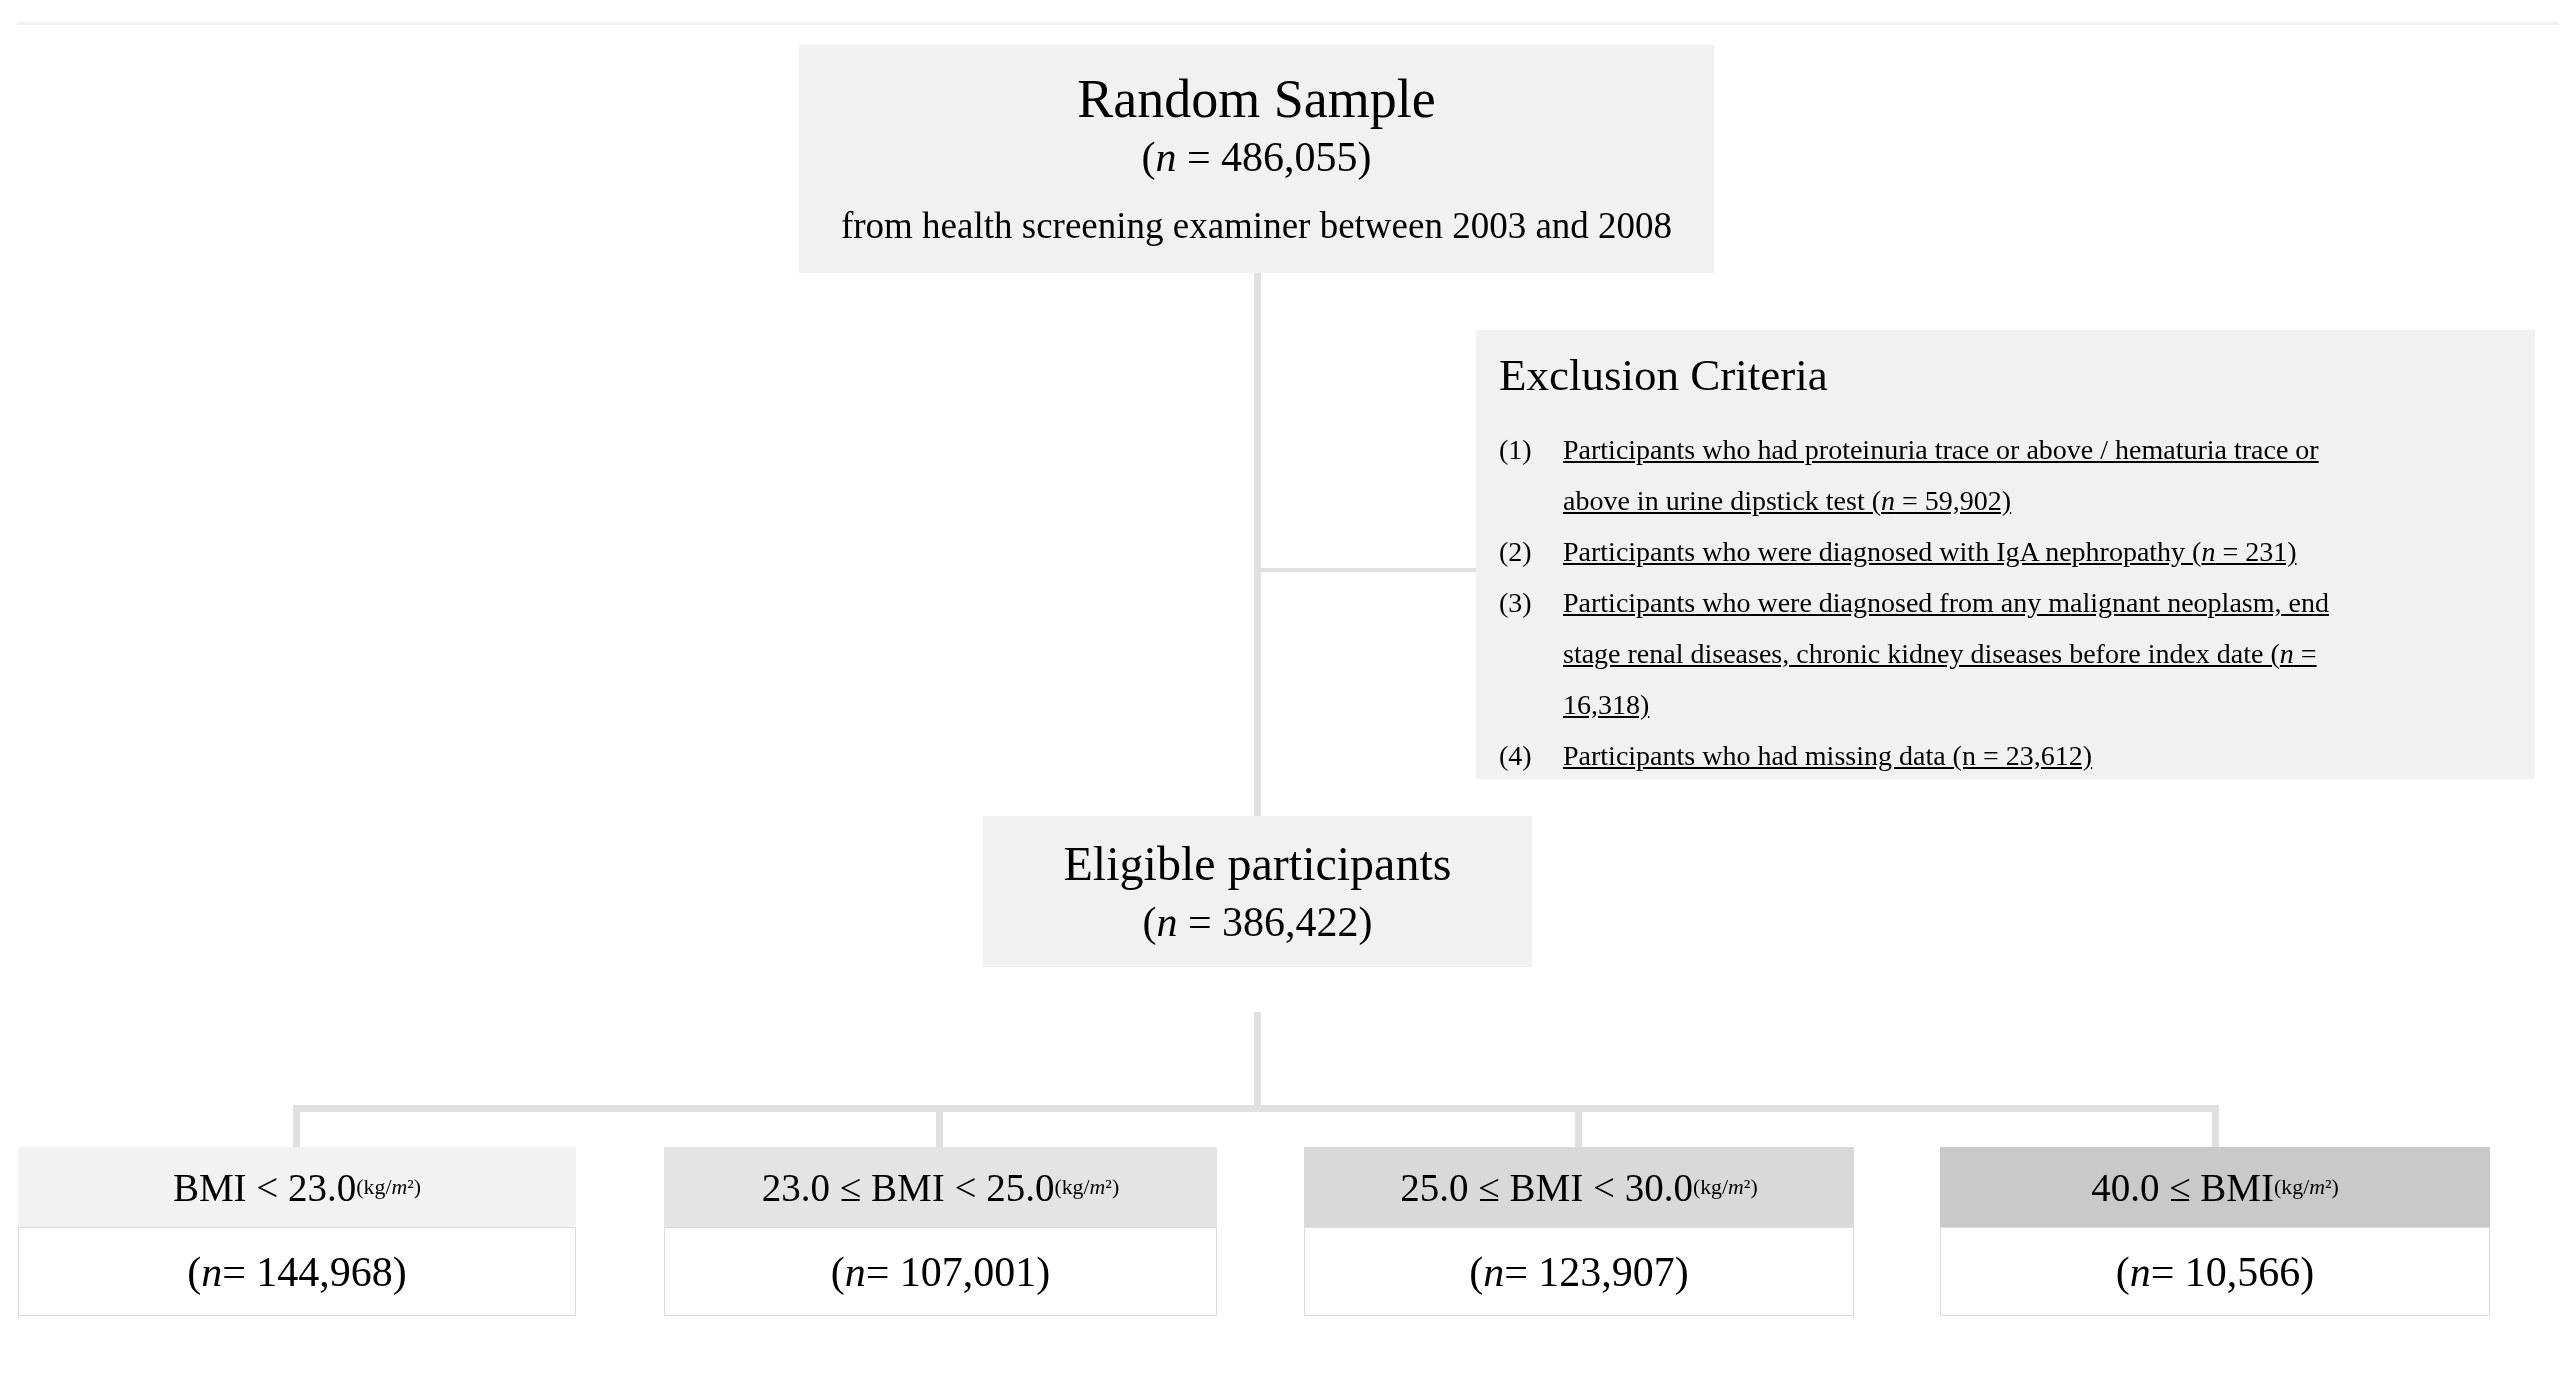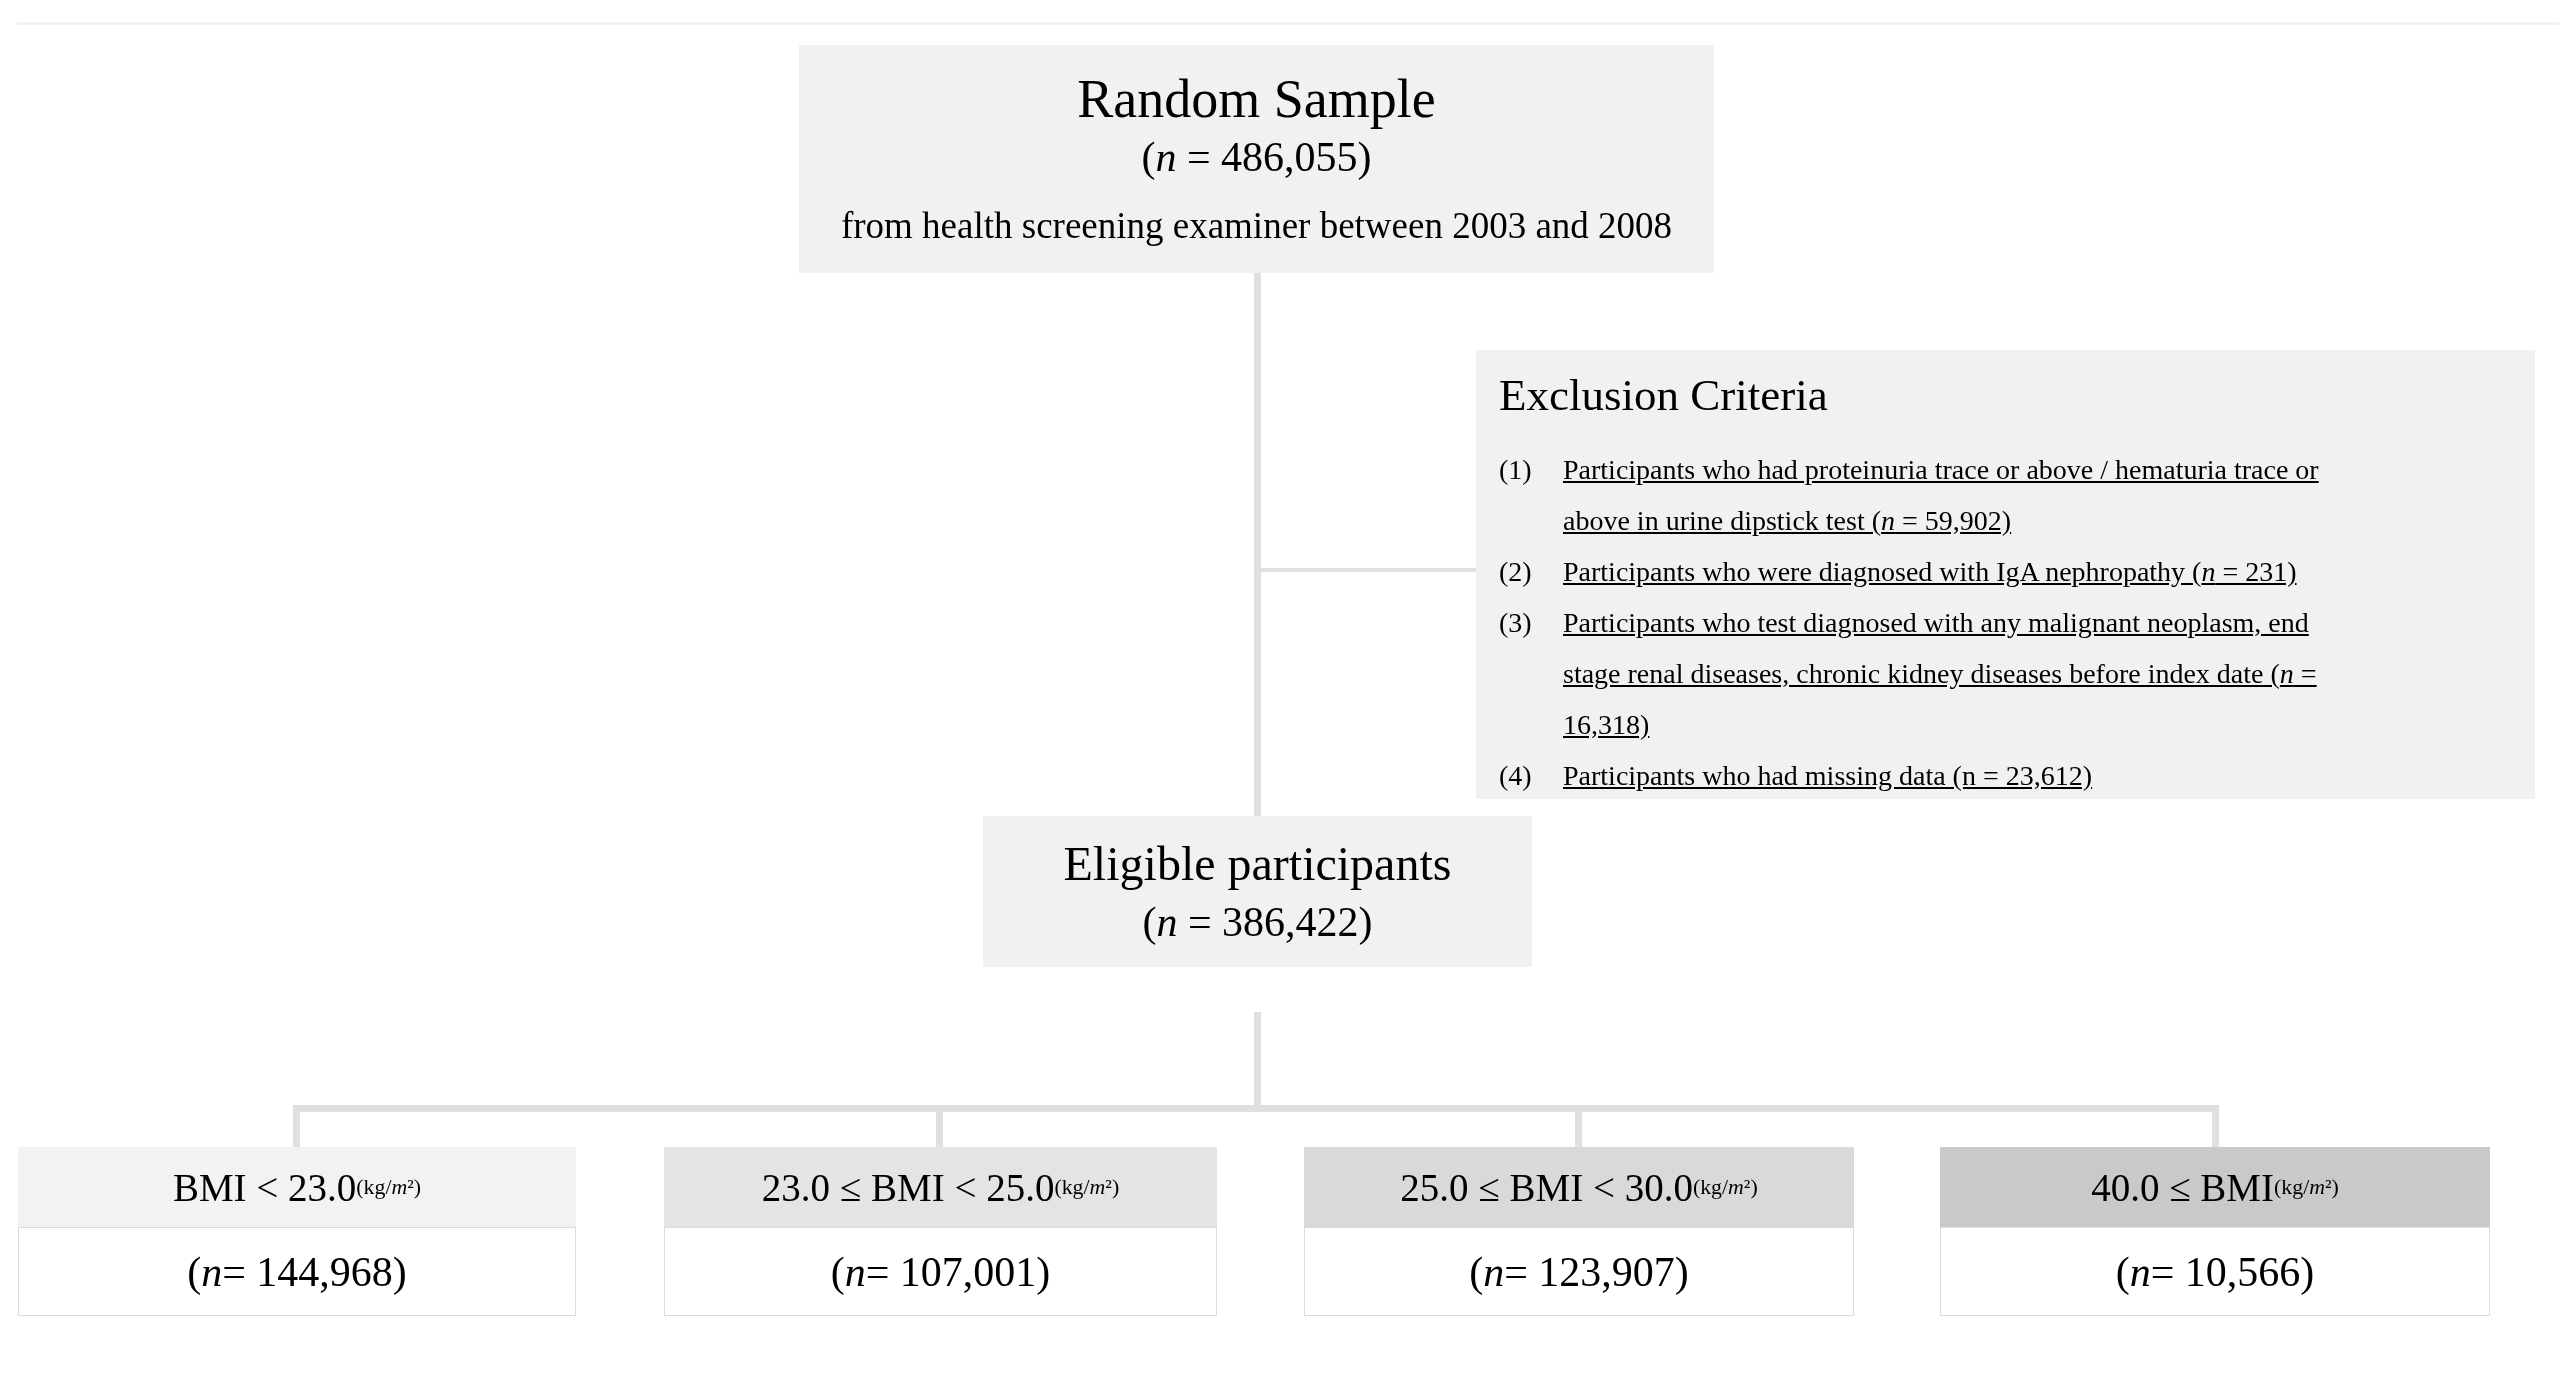--- a/index.html
+++ b/index.html
@@ -26,21 +26,21 @@
   
   .vline-a{left:1254px;top:273px;width:7.2px;height:588px;}
   .branch{left:1258px;top:568px;width:218px;height:4.2px;}
   .vline-b{left:1254px;top:1012px;width:7.2px;height:100px;}
   .distrib{left:293px;top:1105px;width:1926px;height:7.2px;}
   .stub{top:1105px;width:7.2px;height:81px;}
   .stub1{left:293px;}  .stub2{left:936px;}
   .stub3{left:1575px;} .stub4{left:2212px;}
 
   
-  .excl-box{left:1476px;top:350px;width:1059px;height:449px;
+  .excl-box{left:1476px;top:330px;width:1059px;height:449px;
     padding:20.5px 17px 0 23px;box-sizing:border-box;}
   .excl-title{font-size:45px;line-height:1.1;margin-bottom:24px;}
   .excl-item{display:flex;font-size:28px;line-height:51px;}
   .excl-num{width:64px;flex:0 0 64px;}
   .excl-text{flex:1;text-decoration:underline;}
 
   
   .elig-box{left:983px;top:816px;width:549px;height:151px;
     display:flex;flex-direction:column;align-items:center;justify-content:center;
     text-align:center;}
@@ -90,21 +90,21 @@
     <div class="excl-item">
       <span class="excl-num">(1)</span>
       <span class="excl-text"><span>Participants who had proteinuria trace or above / hematuria trace or</span><span class="brk"></span><span>above in urine dipstick test (</span><span class="it">n</span><span> = 59,902)</span></span>
     </div>
     <div class="excl-item">
       <span class="excl-num">(2)</span>
       <span class="excl-text"><span>Participants who were diagnosed with IgA nephropathy (</span><span class="it">n</span><span> = 231)</span></span>
     </div>
     <div class="excl-item">
       <span class="excl-num">(3)</span>
-      <span class="excl-text"><span>Participants who test diagnosed with any malignant neoplasm, end</span><span class="brk"></span><span>stage renal diseases, chronic kidney diseases before index date (</span><span class="it">n</span><span> =</span><span class="brk"></span><span>16,318)</span></span>
+      <span class="excl-text"><span>Participants who were diagnosed from any malignant neoplasm, end</span><span class="brk"></span><span>stage renal diseases, chronic kidney diseases before index date (</span><span class="it">n</span><span> =</span><span class="brk"></span><span>16,318)</span></span>
     </div>
     <div class="excl-item">
       <span class="excl-num">(4)</span>
       <span class="excl-text"><span>Participants who had missing data (n = 23,612)</span></span>
     </div>
   </div>
 
   <div class="box elig-box">
     <div class="elig-title">Eligible participants</div>
     <div class="elig-n"><span>(</span><span class="it">n</span><span> = 386,422)</span></div>

